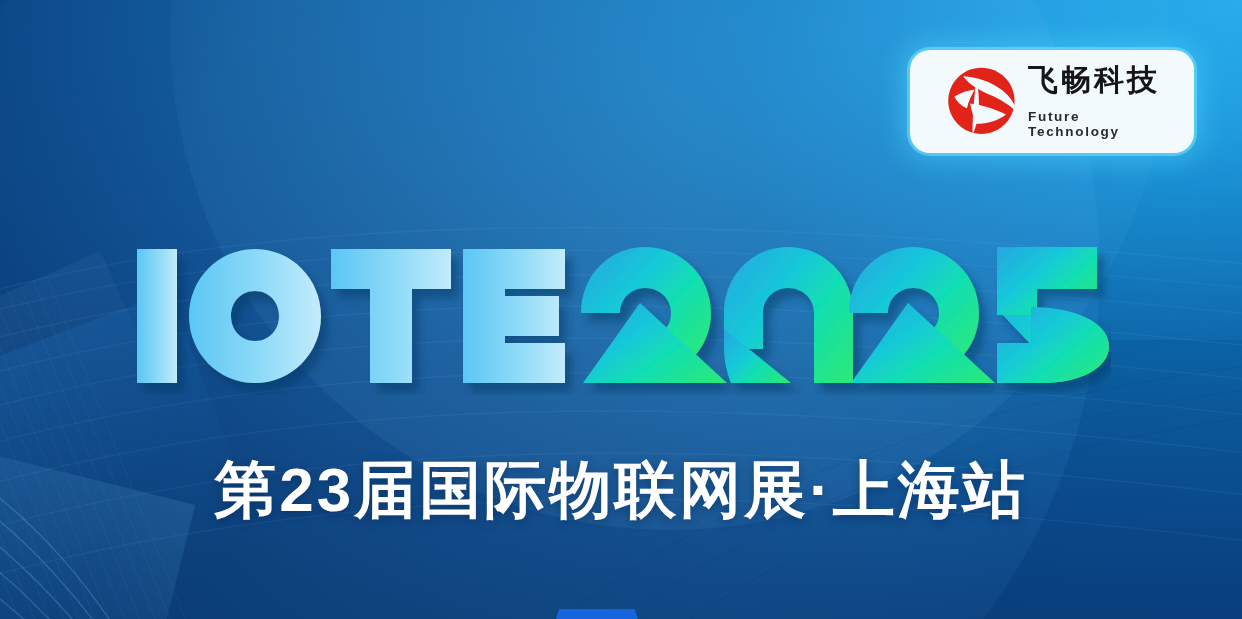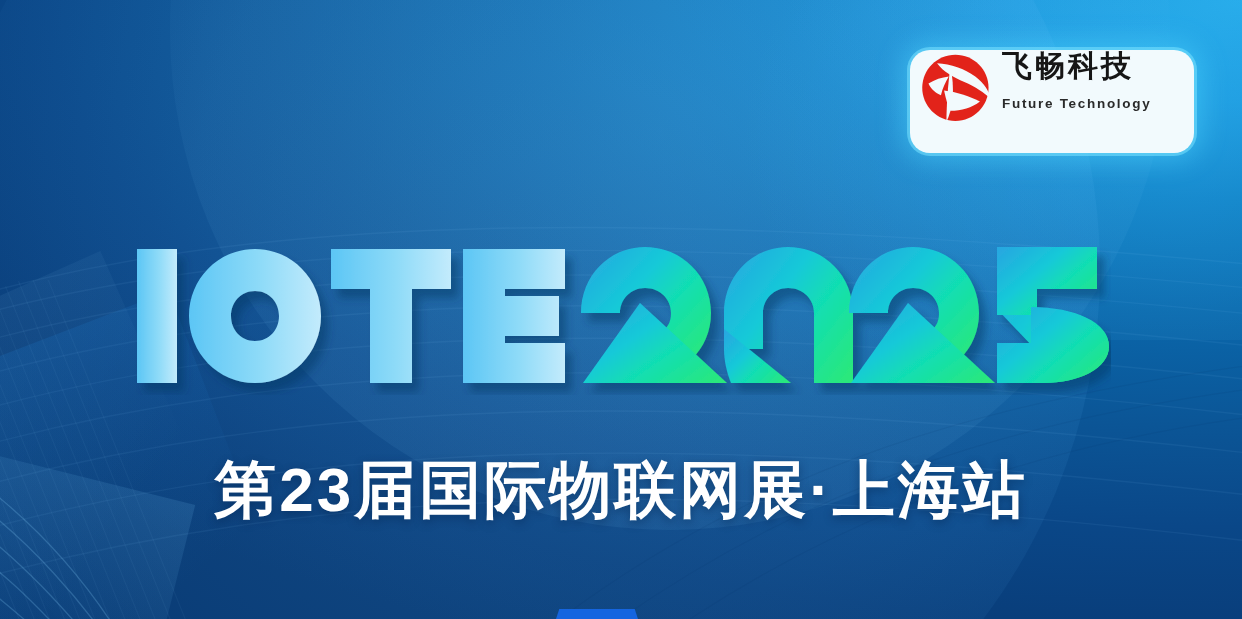--- a/index.html
+++ b/index.html
@@ -71,22 +71,22 @@
   }
 
   
   .badge{
     position:absolute;
     left:910px; top:50px;
     width:284px; height:103px;
     border-radius:20px;
     background:#f2fafd;
     box-shadow:0 0 0 3px rgba(120,226,255,.55), 0 0 26px 8px rgba(80,215,255,.45);
-    display:flex; align-items:flex-start;
-    padding:0 6px;
+    display:flex; align-items:center;
+    padding:0 32px;
   }
   .badge-mark{ width:78px; height:78px; flex:0 0 78px; }
   .badge-text{ margin-left:8px; display:flex; flex-direction:column; justify-content:center; }
   .badge-cn{
     font-family:"DejaVu Sans",sans-serif;
     font-size:30px; font-weight:700; color:#161616;
     letter-spacing:3px; line-height:1.05;
   }
   .badge-en{
     font-family:"Liberation Sans",sans-serif;

